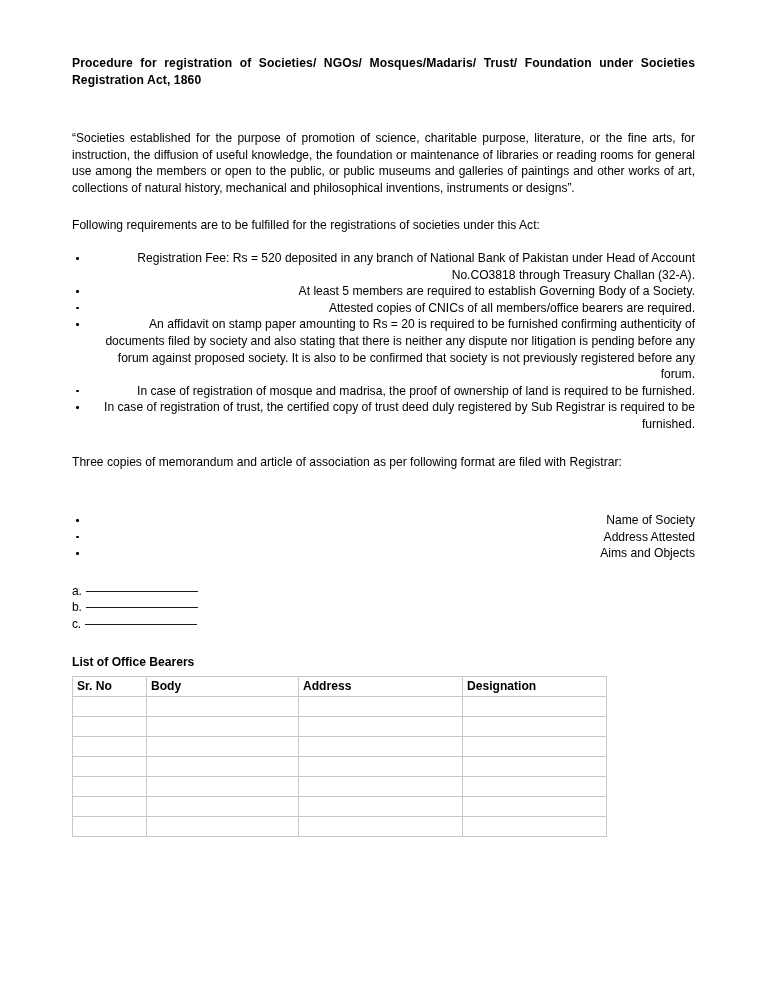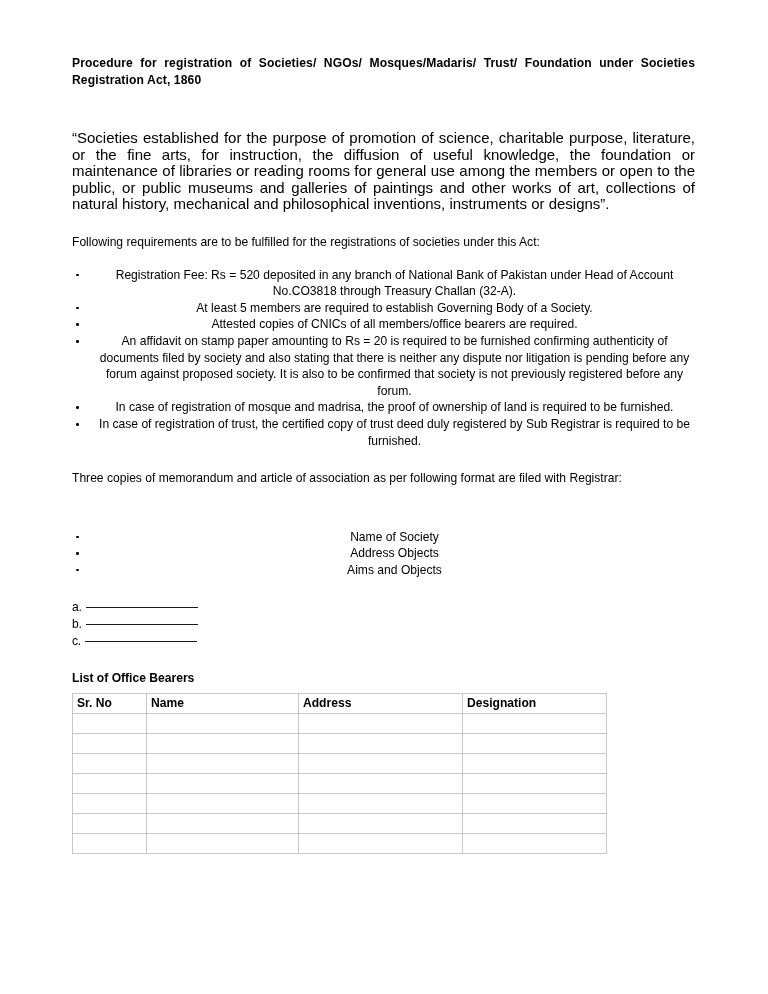--- a/index.html
+++ b/index.html
@@ -32,41 +32,41 @@
     margin: 0 0 0 0;
     letter-spacing: 0.01em;
   }
   .para {
     font-size: 12.1px;
     line-height: 16.6px;
     margin: 0;
     text-align: left;
   }
   .para-justify {
-    font-size: 15px;
+    font-size: 12px;
     line-height: 16.6px;
     margin: 0;
     text-align: justify;
     text-align-last: left;
   }
   .gap-lg { height: 21px; }
   .gap-md { height: 16px; }
   .gap-xs { height: 6px; }
 
   ul.bullets {
     list-style: none;
     margin: 0;
     padding: 0;
   }
   ul.bullets > li {
     position: relative;
     padding-left: 22px;
     font-size: 12.1px;
     line-height: 16.6px;
-    text-align: center;
+    text-align: right;
     margin: 0;
   }
   ul.bullets > li::before {
     content: "";
     position: absolute;
     left: 4px;
     top: 7px;
     width: 2.6px;
     height: 2.6px;
     background: #000;
@@ -158,21 +158,21 @@
 
   <p class="para">Three copies of memorandum and article of association as per following format are filed with Registrar:</p>
 
   <div class="gap-lg"></div>
 
 
   <div class="gap-lg"></div>
 
   <ul class="bullets">
     <li>Name of Society</li>
-    <li>Address Objects</li>
+    <li>Address Attested</li>
     <li>Aims and Objects</li>
   </ul>
 
   <div class="gap-lg"></div>
 
   <div class="blank-lines">
     <div class="row">
       <span class="lbl">a.</span><span class="rule"></span>
     </div>
     <div class="row">
@@ -192,21 +192,21 @@
   <table class="bearers">
     <colgroup>
       <col class="c1">
         <col class="c2">
         <col class="c3">
         <col class="c4">
     </colgroup>
     <thead>
       <tr>
         <th>Sr. No</th>
-        <th>Name</th>
+        <th>Body</th>
         <th>Address</th>
         <th>Designation</th>
       </tr>
     </thead>
     <tbody>
       <tr>
         <td class="empty"></td>
         <td class="empty"></td>
         <td class="empty"></td>
         <td class="empty"></td>

